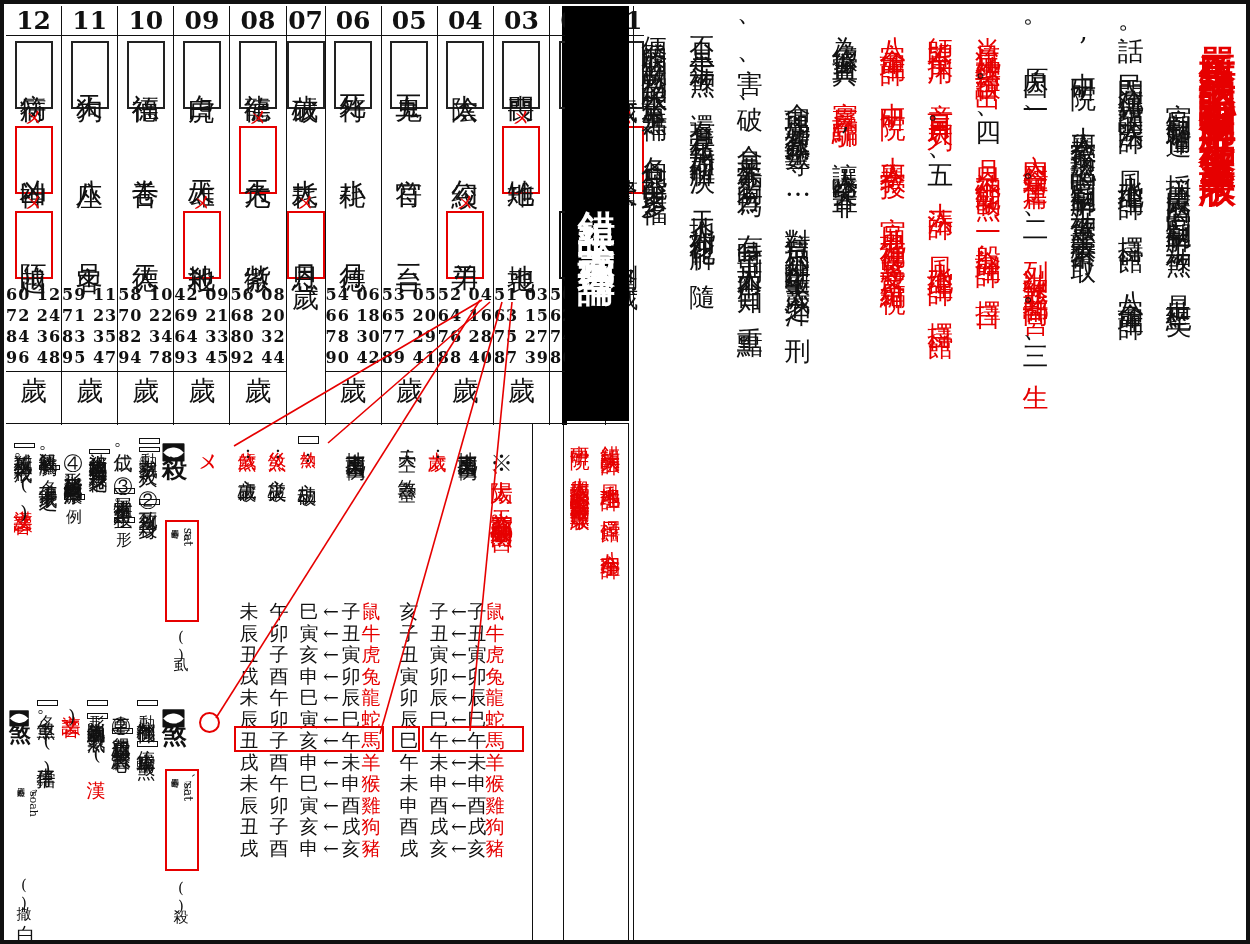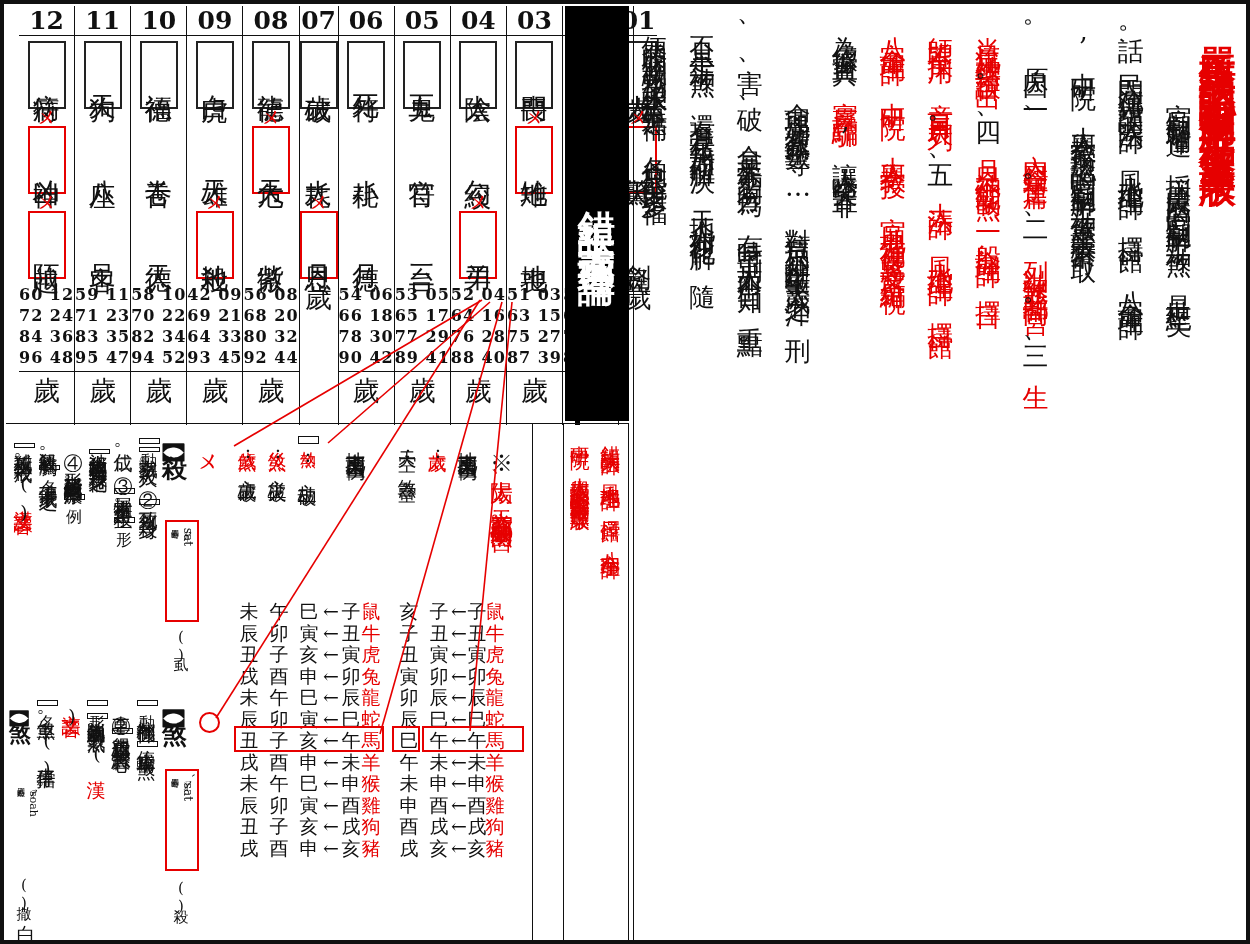--- a/index.html
+++ b/index.html
@@ -4,21 +4,21 @@
 <style>
   html,body{margin:0;padding:0;background:#888;}
   .page{position:relative;width:1250px;height:944px;background:#fff;border:4px solid #111;
         box-sizing:border-box;overflow:hidden;
         font-family:"DejaVu Serif","Liberation Serif",serif;color:#111;}
   .abs{position:absolute;}
   .vtx{writing-mode:vertical-rl;text-orientation:upright;}
   .vtm{writing-mode:vertical-rl;text-orientation:mixed;}
   .rd{color:#e60000;}
   
-  #ttable{position:absolute;left:15px;top:2px;width:556px;height:419px;display:flex;
+  #ttable{position:absolute;left:2px;top:2px;width:556px;height:419px;display:flex;
           border-right:5px solid #000000;}
   .tcol{flex:1;display:flex;flex-direction:column;align-items:center;border-left:1px solid #111;box-sizing:border-box;}
   .tcol:first-child{border-left:none;}
   .tnum{width:100%;height:30px;line-height:30px;text-align:center;font-size:25px;font-weight:600;
         border-bottom:1px solid #111;box-sizing:border-box;}
   .nbox{margin-top:5px;width:34px;height:64px;border:2px solid #222;display:flex;align-items:center;justify-content:center;}
   .nbox .vtx,.star .vtx{font-size:27px;letter-spacing:2px;line-height:1;}
   .mkx{height:17px;line-height:15px;font-size:18px;font-weight:700;color:#e60000;
        font-family:"DejaVu Sans","Liberation Sans",sans-serif;}
   .star{width:34px;height:64px;border:2px solid transparent;display:flex;align-items:center;justify-content:center;}
@@ -124,21 +124,21 @@
           <div class="vtx">卷舌</div>
         </div>
         <div class="mkx"></div>
         <div class="star ">
           <div class="vtx">天德</div>
         </div>
         <div class="ages">
           <div class="age">58 10</div>
           <div class="age">70 22</div>
           <div class="age">82 34</div>
-          <div class="age">94 52</div>
+          <div class="age">94 78</div>
         </div>
         <div class="suil">歲</div>
       </div>
       <div class="tcol">
         <div class="tnum">09</div>
         <div class="nbox">
           <div class="vtx">白虎</div>
         </div>
         <div class="mkx"></div>
         <div class="star ">
@@ -221,21 +221,21 @@
         <div class="mkx"></div>
         <div class="star ">
           <div class="vtx">官符</div>
         </div>
         <div class="mkx"></div>
         <div class="star ">
           <div class="vtx">三台</div>
         </div>
         <div class="ages">
           <div class="age">53 05</div>
-          <div class="age">65 17</div>
+          <div class="age">65 20</div>
           <div class="age">77 29</div>
           <div class="age">89 41</div>
         </div>
         <div class="suil">歲</div>
       </div>
       <div class="tcol">
         <div class="tnum">04</div>
         <div class="nbox">
           <div class="vtx">太陰</div>
         </div>

